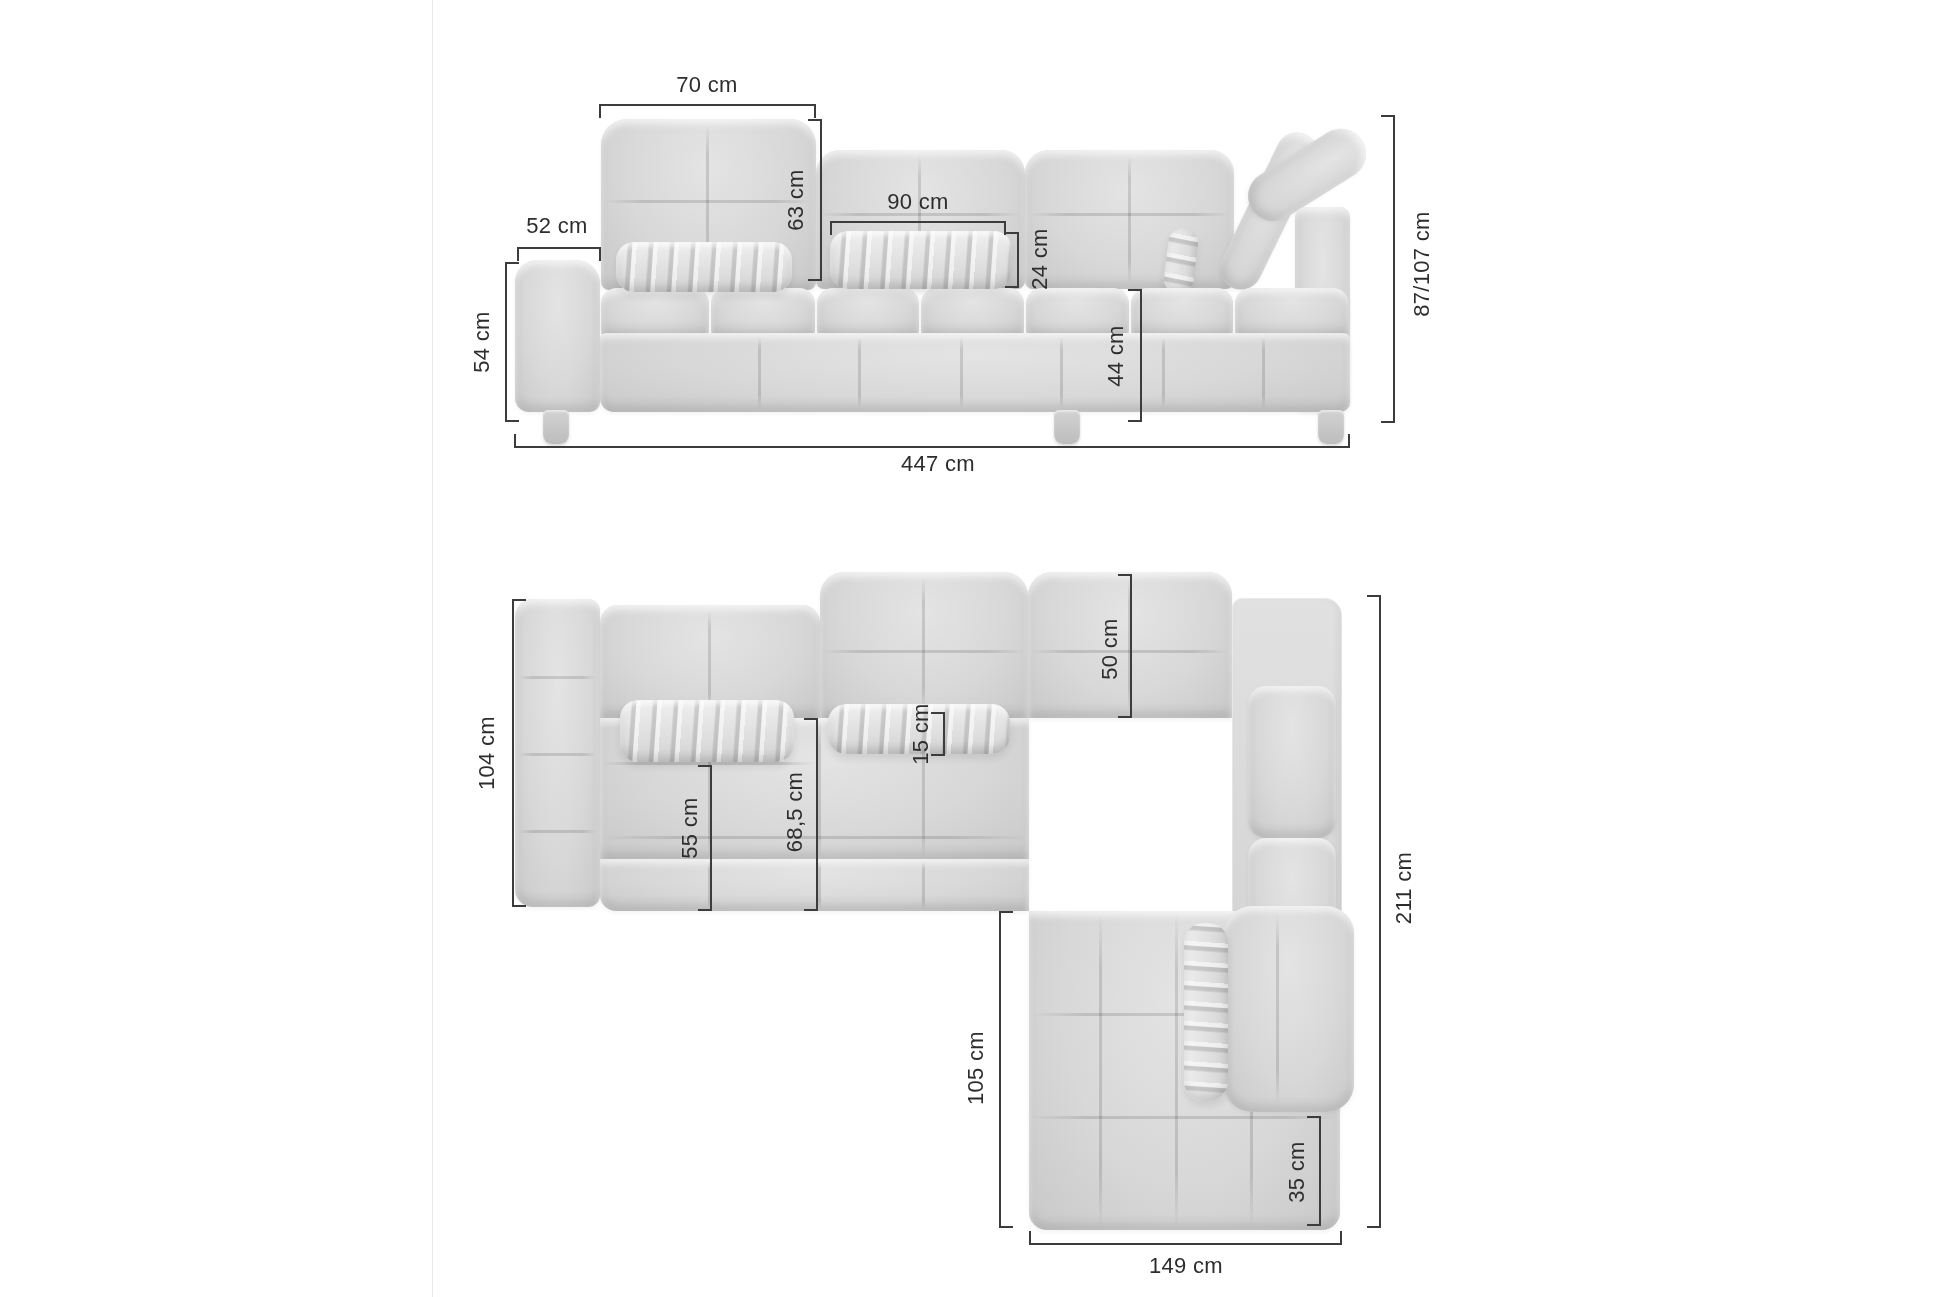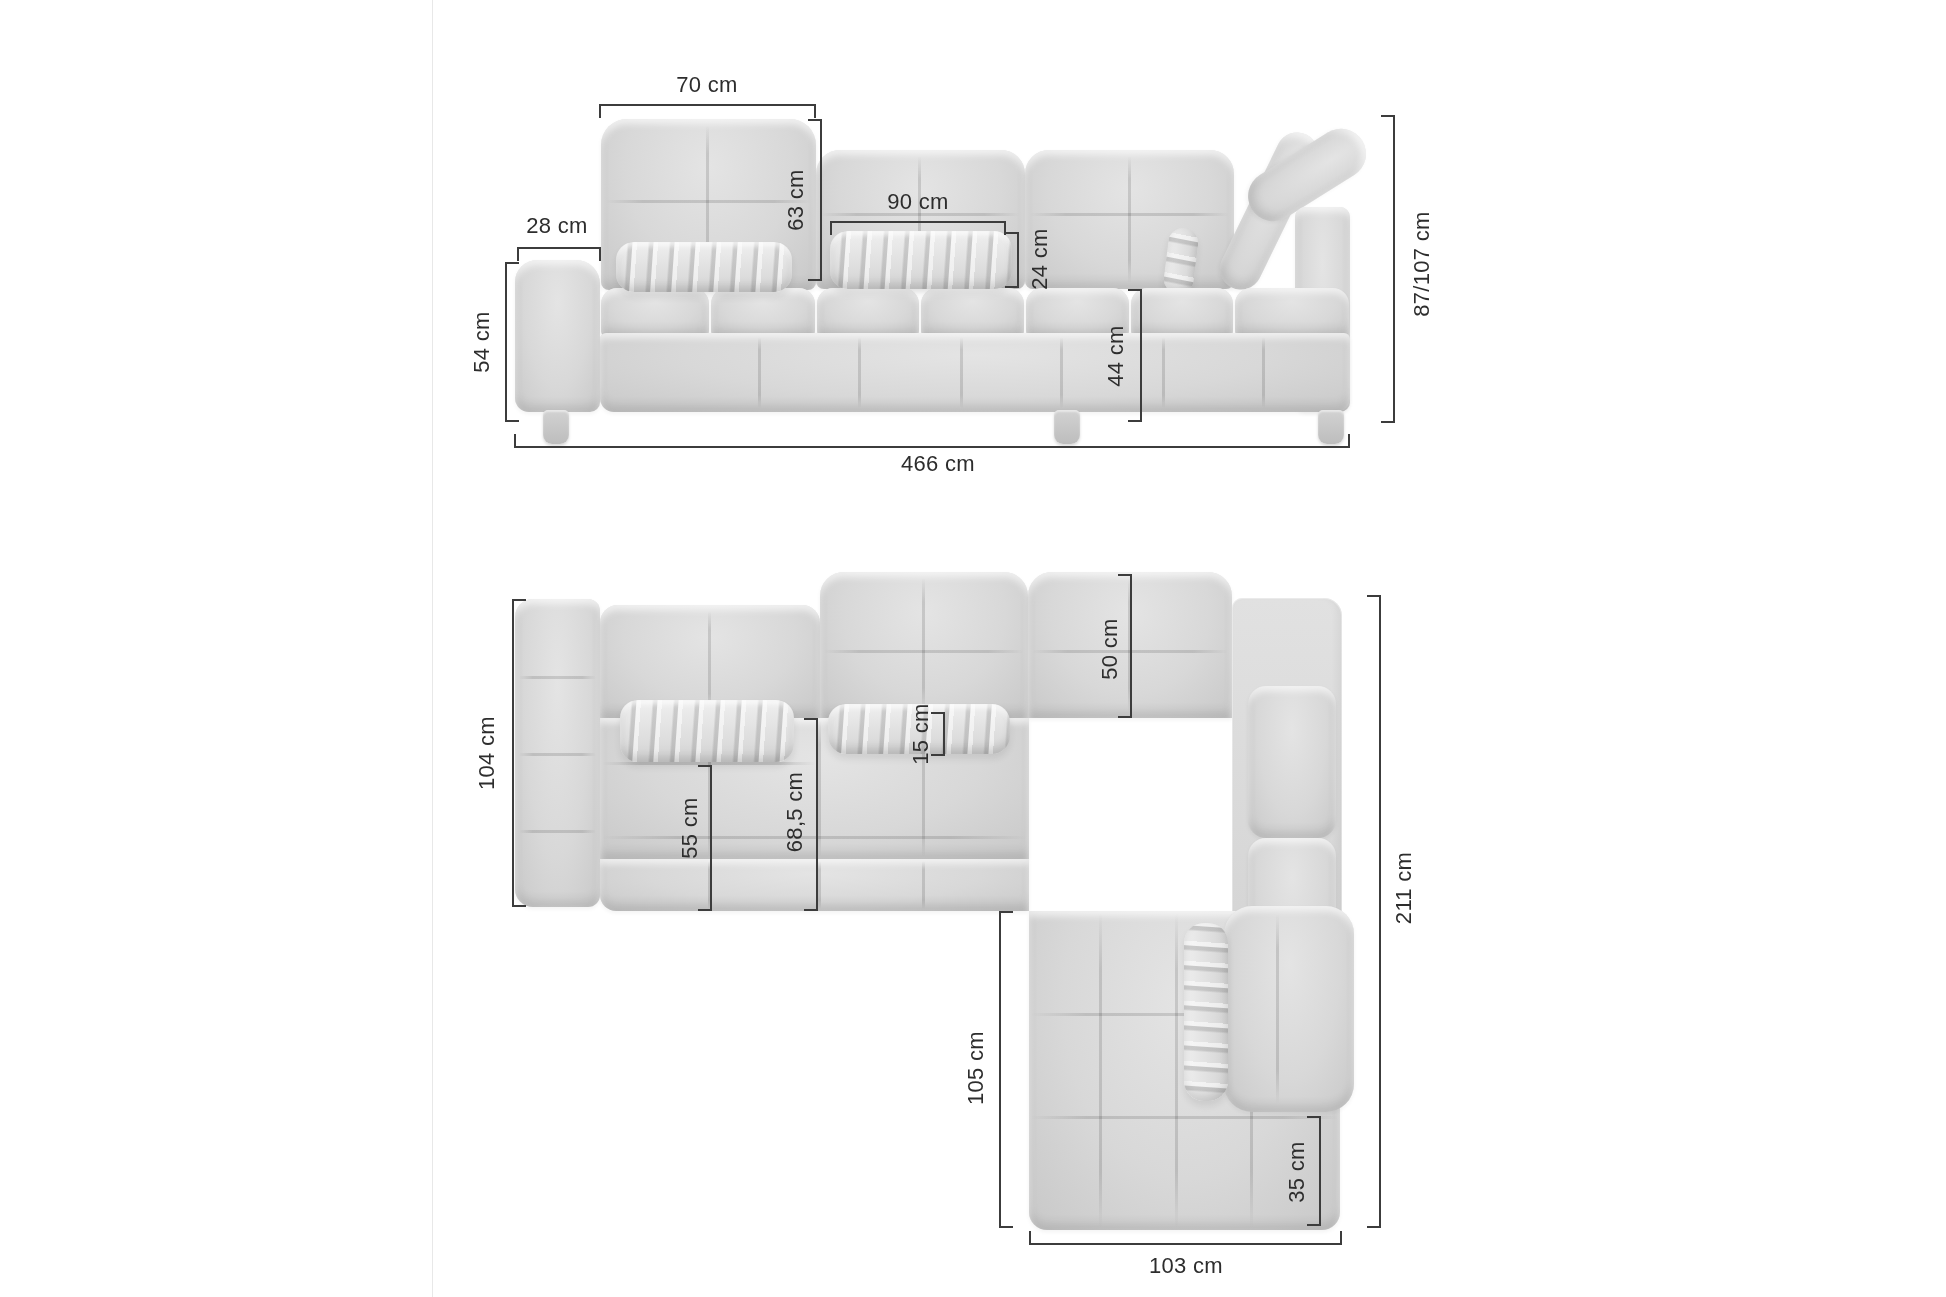--- a/index.html
+++ b/index.html
@@ -105,21 +105,21 @@
     <span class="lab" style="left:707px;top:85px;">70 cm</span>
 
     <div class="ln" style="left:820px;top:119px;width:2px;height:162px;"></div>
     <div class="ln" style="left:808px;top:119px;width:14px;height:2px;"></div>
     <div class="ln" style="left:808px;top:279px;width:14px;height:2px;"></div>
     <span class="lab rot" style="left:796px;top:200px;">63 cm</span>
 
     <div class="ln" style="left:517px;top:247px;width:84px;height:2px;"></div>
     <div class="ln" style="left:517px;top:247px;width:2px;height:14px;"></div>
     <div class="ln" style="left:599px;top:247px;width:2px;height:14px;"></div>
-    <span class="lab" style="left:557px;top:226px;">28 cm</span>
+    <span class="lab" style="left:557px;top:226px;">52 cm</span>
 
     <div class="ln" style="left:830px;top:221px;width:176px;height:2px;"></div>
     <div class="ln" style="left:830px;top:221px;width:2px;height:14px;"></div>
     <div class="ln" style="left:1004px;top:221px;width:2px;height:14px;"></div>
     <span class="lab" style="left:918px;top:202px;">90 cm</span>
 
     <div class="ln" style="left:1017px;top:232px;width:2px;height:56px;"></div>
     <div class="ln" style="left:1005px;top:232px;width:14px;height:2px;"></div>
     <div class="ln" style="left:1005px;top:286px;width:14px;height:2px;"></div>
     <span class="lab rot" style="left:1040px;top:259px;">24 cm</span>
@@ -135,21 +135,21 @@
     <span class="lab rot" style="left:1116px;top:356px;">44 cm</span>
 
     <div class="ln" style="left:1393px;top:115px;width:2px;height:308px;"></div>
     <div class="ln" style="left:1381px;top:115px;width:14px;height:2px;"></div>
     <div class="ln" style="left:1381px;top:421px;width:14px;height:2px;"></div>
     <span class="lab rot" style="left:1422px;top:264px;">87/107 cm</span>
 
     <div class="ln" style="left:514px;top:446px;width:836px;height:2px;"></div>
     <div class="ln" style="left:514px;top:434px;width:2px;height:14px;"></div>
     <div class="ln" style="left:1348px;top:434px;width:2px;height:14px;"></div>
-    <span class="lab" style="left:938px;top:464px;">466 cm</span>
+    <span class="lab" style="left:938px;top:464px;">447 cm</span>
   </div>
 
   <div>
 
     <div class="blk" style="left:515px;top:599px;width:85px;height:308px;border-radius:18px 12px 12px 18px;"></div>
     <div class="sh" style="left:519px;top:676px;width:77px;"></div>
     <div class="sh" style="left:519px;top:753px;width:77px;"></div>
     <div class="sh" style="left:519px;top:830px;width:77px;"></div>
 
     <div class="blk" style="left:600px;top:605px;width:220px;height:113px;border-radius:18px 18px 0 0;"></div>
@@ -226,16 +226,16 @@
     <span class="lab rot" style="left:976px;top:1068px;">105 cm</span>
 
     <div class="ln" style="left:1319px;top:1116px;width:2px;height:110px;"></div>
     <div class="ln" style="left:1307px;top:1116px;width:14px;height:2px;"></div>
     <div class="ln" style="left:1307px;top:1224px;width:14px;height:2px;"></div>
     <span class="lab rot" style="left:1297px;top:1172px;">35 cm</span>
 
     <div class="ln" style="left:1029px;top:1243px;width:313px;height:2px;"></div>
     <div class="ln" style="left:1029px;top:1231px;width:2px;height:14px;"></div>
     <div class="ln" style="left:1340px;top:1231px;width:2px;height:14px;"></div>
-    <span class="lab" style="left:1186px;top:1266px;">103 cm</span>
+    <span class="lab" style="left:1186px;top:1266px;">149 cm</span>
   </div>
 
 </div>
 
 </body></html>

